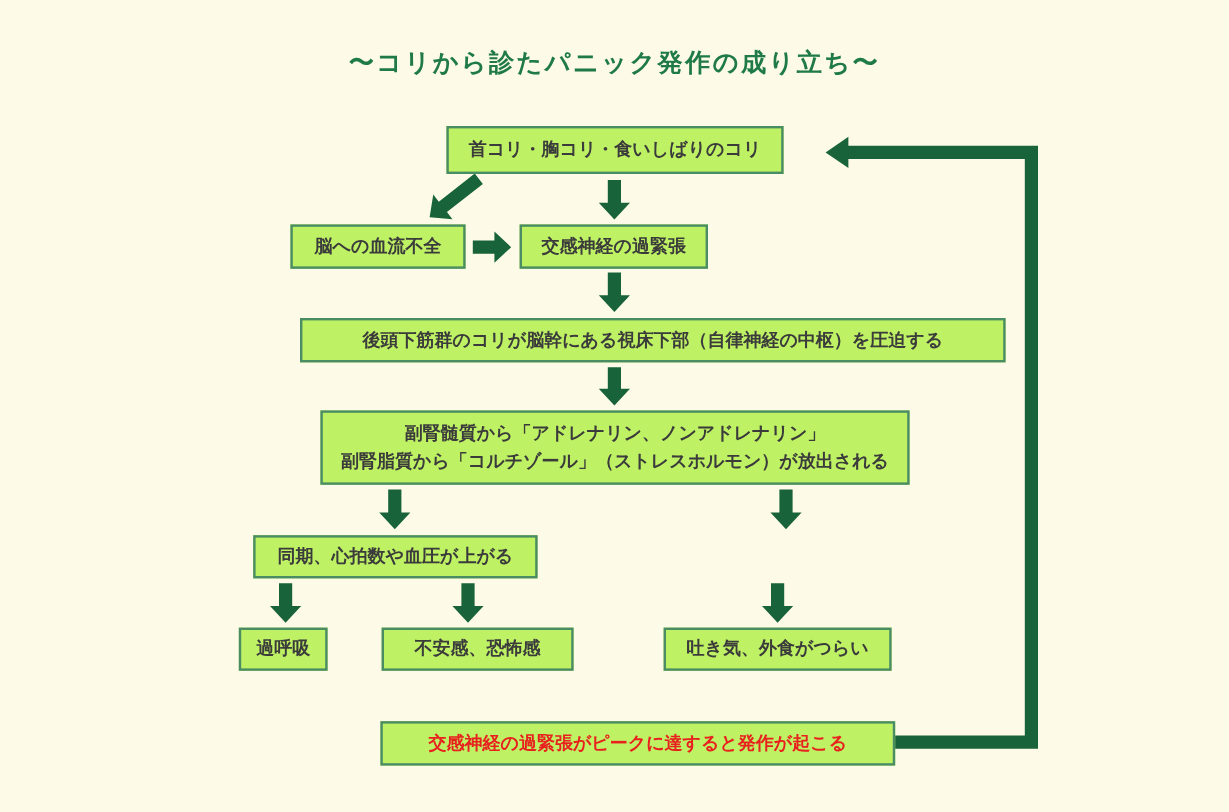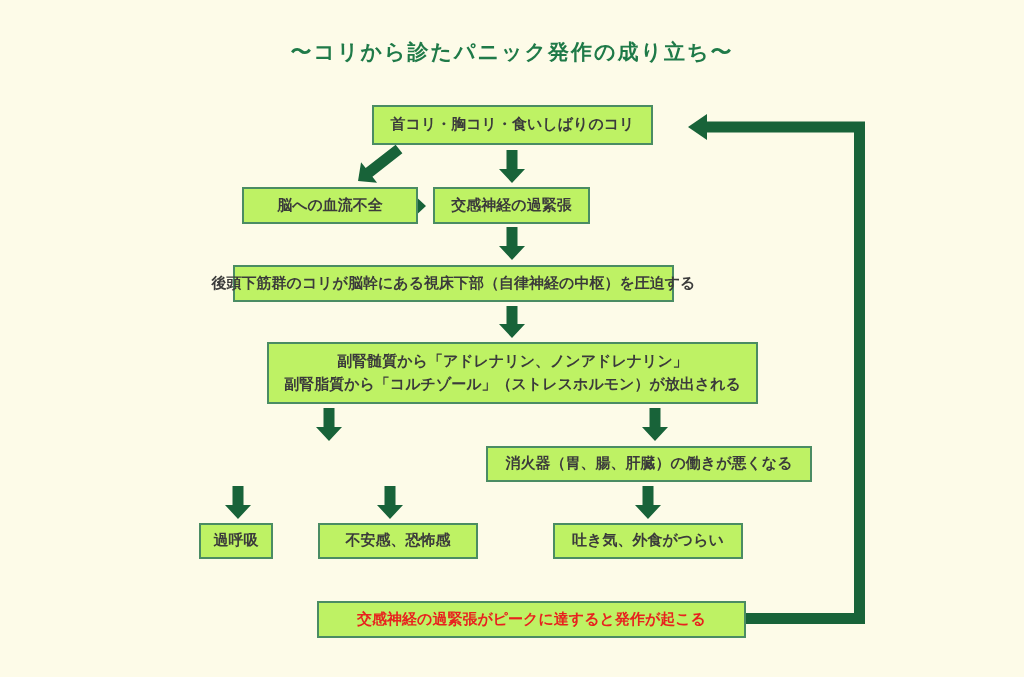--- a/index.html
+++ b/index.html
@@ -89,33 +89,33 @@
 
     <g>
       <polygon class="arrow" points="642.5,486 653.5,486 653.5,505 661,505 648,519 635,505 642.5,505"></polygon>
     </g>
   </svg>
 
   <h1 class="page-title">〜コリから診たパニック発作の成り立ち〜</h1>
 
   <div class="node" style="left:372px;top:105px;width:281px;height:40px">首コリ・胸コリ・食いしばりのコリ</div>
 
-  <div class="node" style="left:242px;top:187px;width:176px;height:37px">脳への血流不全</div>
+  <div class="node" style="left:242px;top:187px;width:146px;height:37px">脳への血流不全</div>
 
   <div class="node" style="left:433px;top:187px;width:157px;height:37px">交感神経の過緊張</div>
 
-  <div class="node" style="left:233px;top:265px;width:441px;height:37px">後頭下筋群のコリが脳幹にある視床下部（自律神経の中枢）を圧迫する</div>
+  <div class="node" style="left:250px;top:265px;width:588px;height:37px">後頭下筋群のコリが脳幹にある視床下部（自律神経の中枢）を圧迫する</div>
 
   <div class="node" style="left:267px;top:342px;width:491px;height:62px">
     <span>副腎髄質から「アドレナリン、ノンアドレナリン」</span>
     <span>副腎脂質から「コルチゾール」（ストレスホルモン）が放出される</span>
   </div>
 
+  <div class="node" style="left:211px;top:446px;width:237px;height:36px">同期、心拍数や血圧が上がる</div>
 
-  <div class="node" style="left:486px;top:446px;width:326px;height:36px">消火器（胃、腸、肝臓）の働きが悪くなる</div>
 
   <div class="node" style="left:199px;top:523px;width:74px;height:36px">過呼吸</div>
 
   <div class="node" style="left:318px;top:523px;width:160px;height:36px">不安感、恐怖感</div>
 
   <div class="node" style="left:553px;top:523px;width:190px;height:36px">吐き気、外食がつらい</div>
 
   <div class="node alert" style="left:317px;top:601px;width:429px;height:37px">交感神経の過緊張がピークに達すると発作が起こる</div>
 
 </div>

